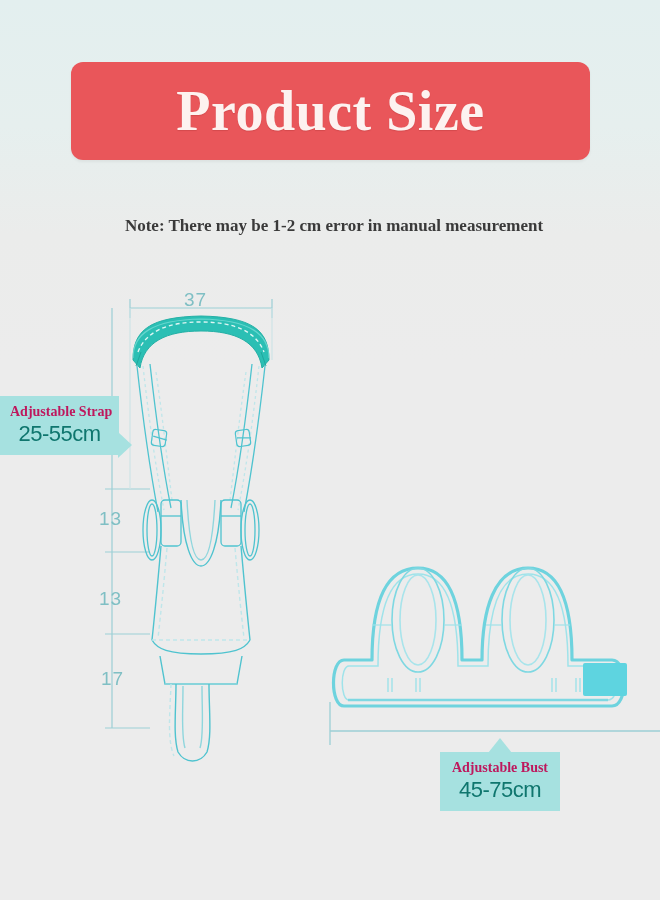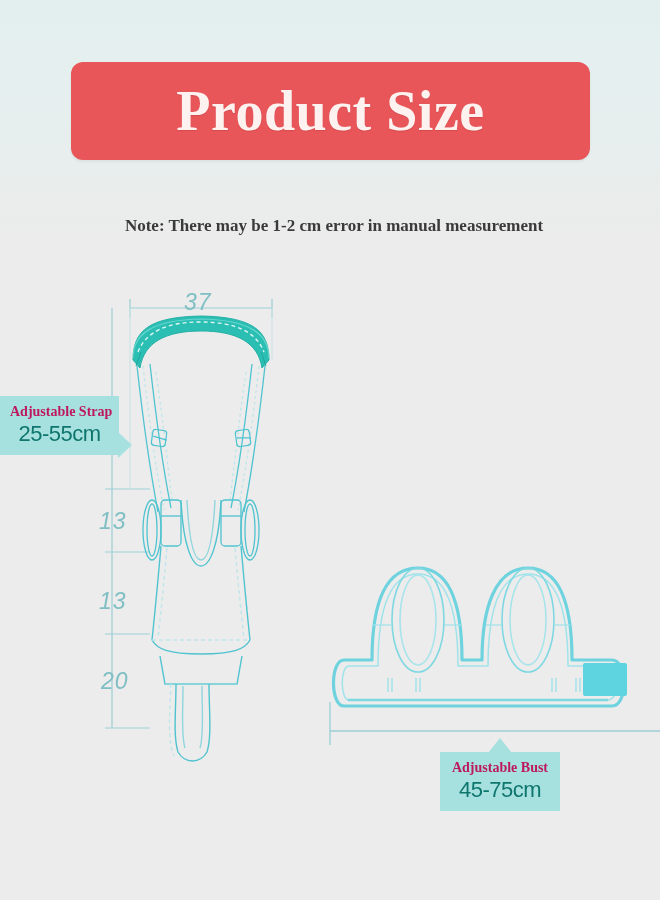--- a/index.html
+++ b/index.html
@@ -126,24 +126,23 @@
   }
 
   #callout-strap { left: 0px;   top: 396px; width: 119px; }
   #callout-arm   { left: 380px; top: 476px; width: 101px; }
   #callout-bust  { left: 440px; top: 752px; width: 120px; }
 
   
   .dim-num {
     position: absolute;
     font-family: "Liberation Sans", sans-serif;
-    font-size: 23px;
+    font-size: 19px;
     color: #7fbfc4;
     letter-spacing: 1px;
-    font-style: italic;
   }
   #dim-37 { left: 184px; top: 289px; }
   #dim-13a { left: 99px; top: 508px; }
   #dim-13b { left: 99px; top: 588px; }
   #dim-17 { left: 101px; top: 668px; }
 </style>
 </head>
 <body>
 
 <div id="page">
@@ -299,21 +298,21 @@
       <g stroke="#9ccfd6" stroke-width="1.3" fill="none">
         <line x1="330" y1="731" x2="660" y2="731"></line>
         <line x1="330" y1="702" x2="330" y2="745"></line>
       </g>
     </g>
   </svg>
 
   <div class="dim-num" id="dim-37">37</div>
   <div class="dim-num" id="dim-13a">13</div>
   <div class="dim-num" id="dim-13b">13</div>
-  <div class="dim-num" id="dim-17">20</div>
+  <div class="dim-num" id="dim-17">17</div>
 
   <div class="callout" id="callout-strap">
     <div class="c-title">Adjustable Strap</div>
     <div class="c-value">25-55cm</div>
     <div class="tail tail-right"></div>
   </div>
 
 
   <div class="callout" id="callout-bust">
     <div class="c-title">Adjustable Bust</div>

